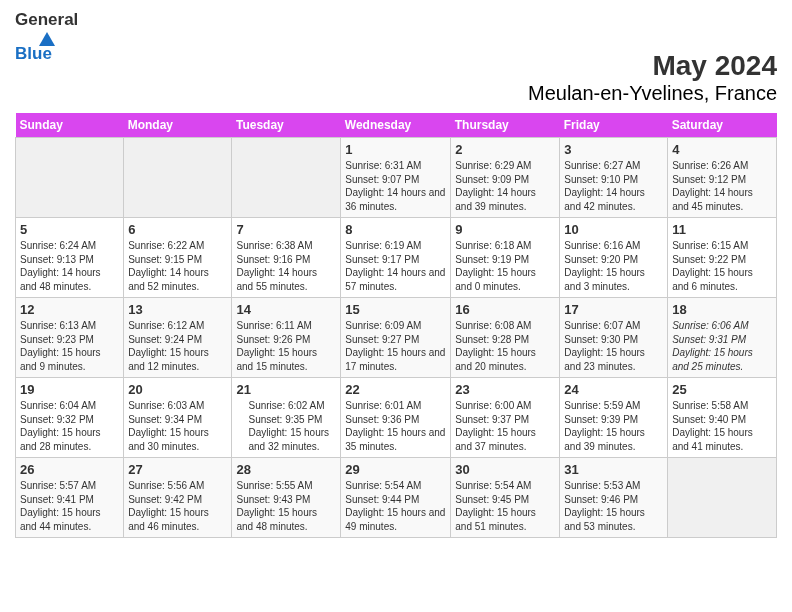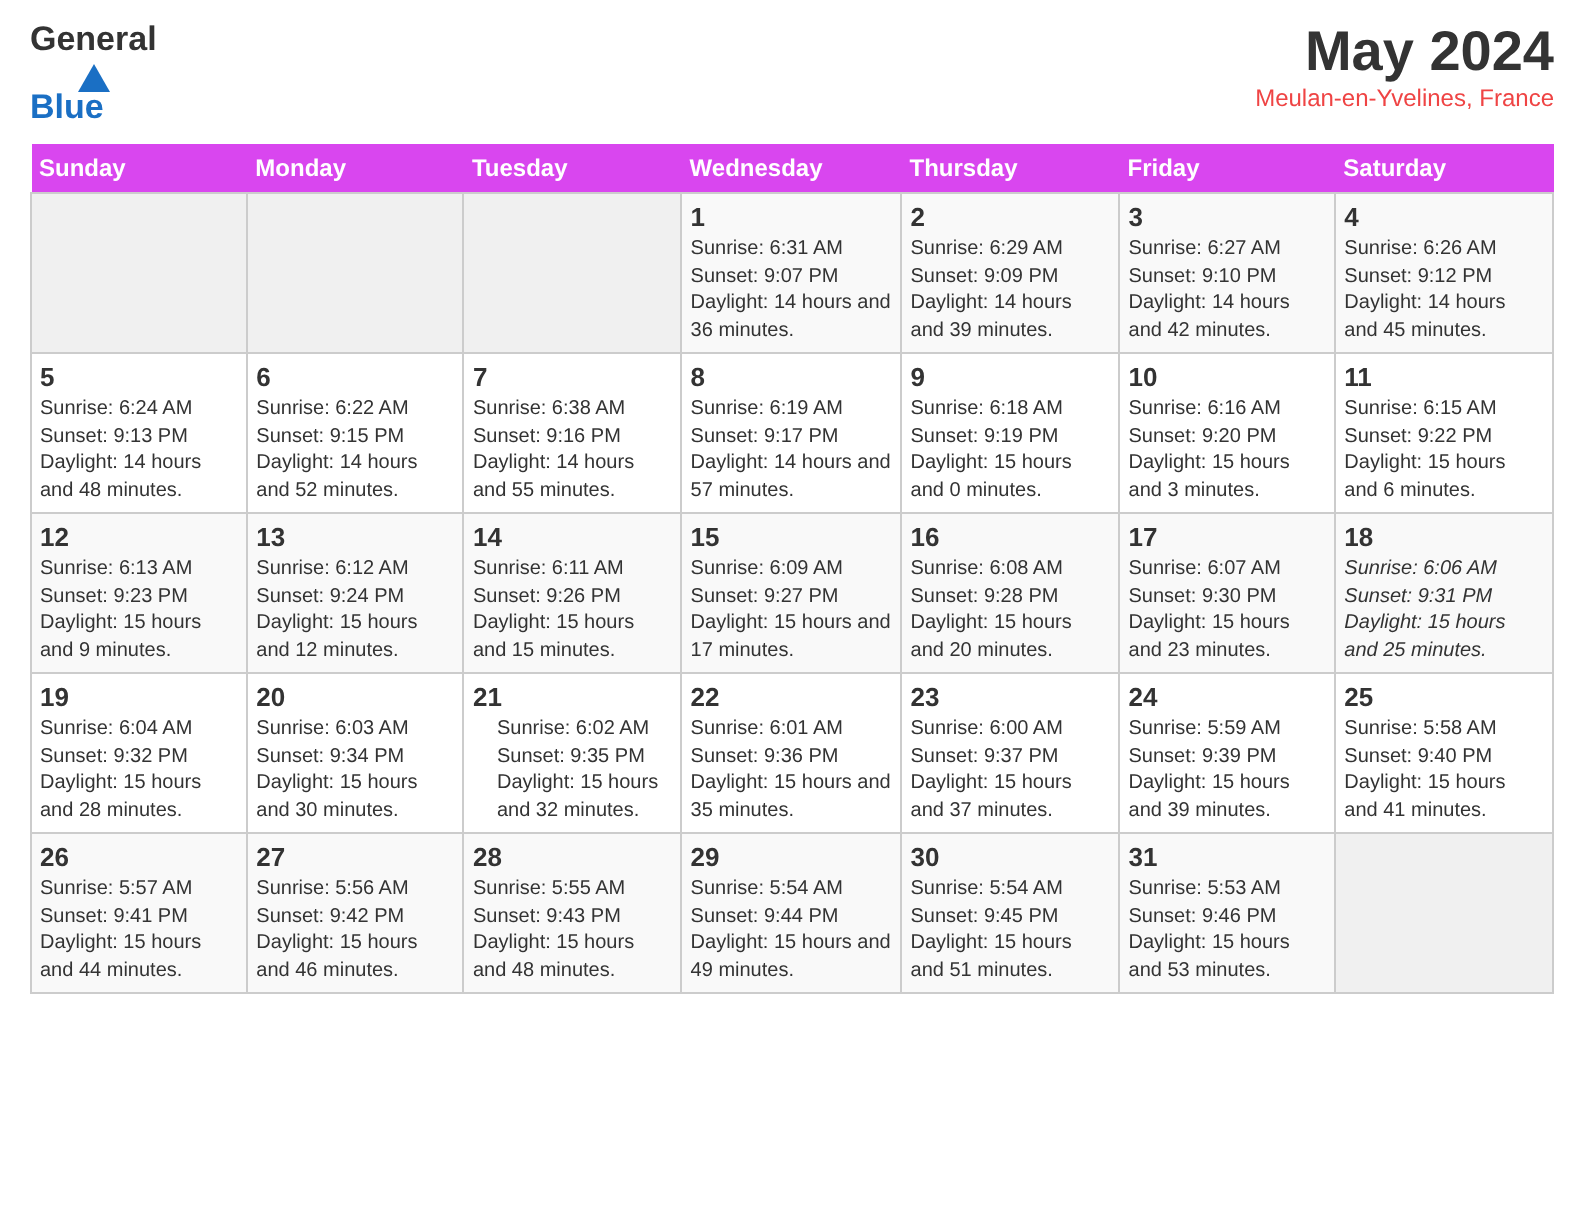--- a/index.html
+++ b/index.html
@@ -25,24 +25,25 @@
       flex-direction: column;
       align-items: flex-start;
     }
     .title-block {
       text-align: right;
     }
     .main-title {
       font-size: 28px;
       font-weight: bold;
       color: #333;
+      margin-top: 40px;
     }
     .subtitle {
-      font-size: 12px;
-      color: #ef4444;
+      font-size: 20px;
+      color: #000000;
     }
     table {
       width: 100%;
       border-collapse: collapse;
       font-size: 10.5px;
     }
     thead tr th {
       background-color: #d946ef;
       color: #fff;
       padding: 5px 4px;

